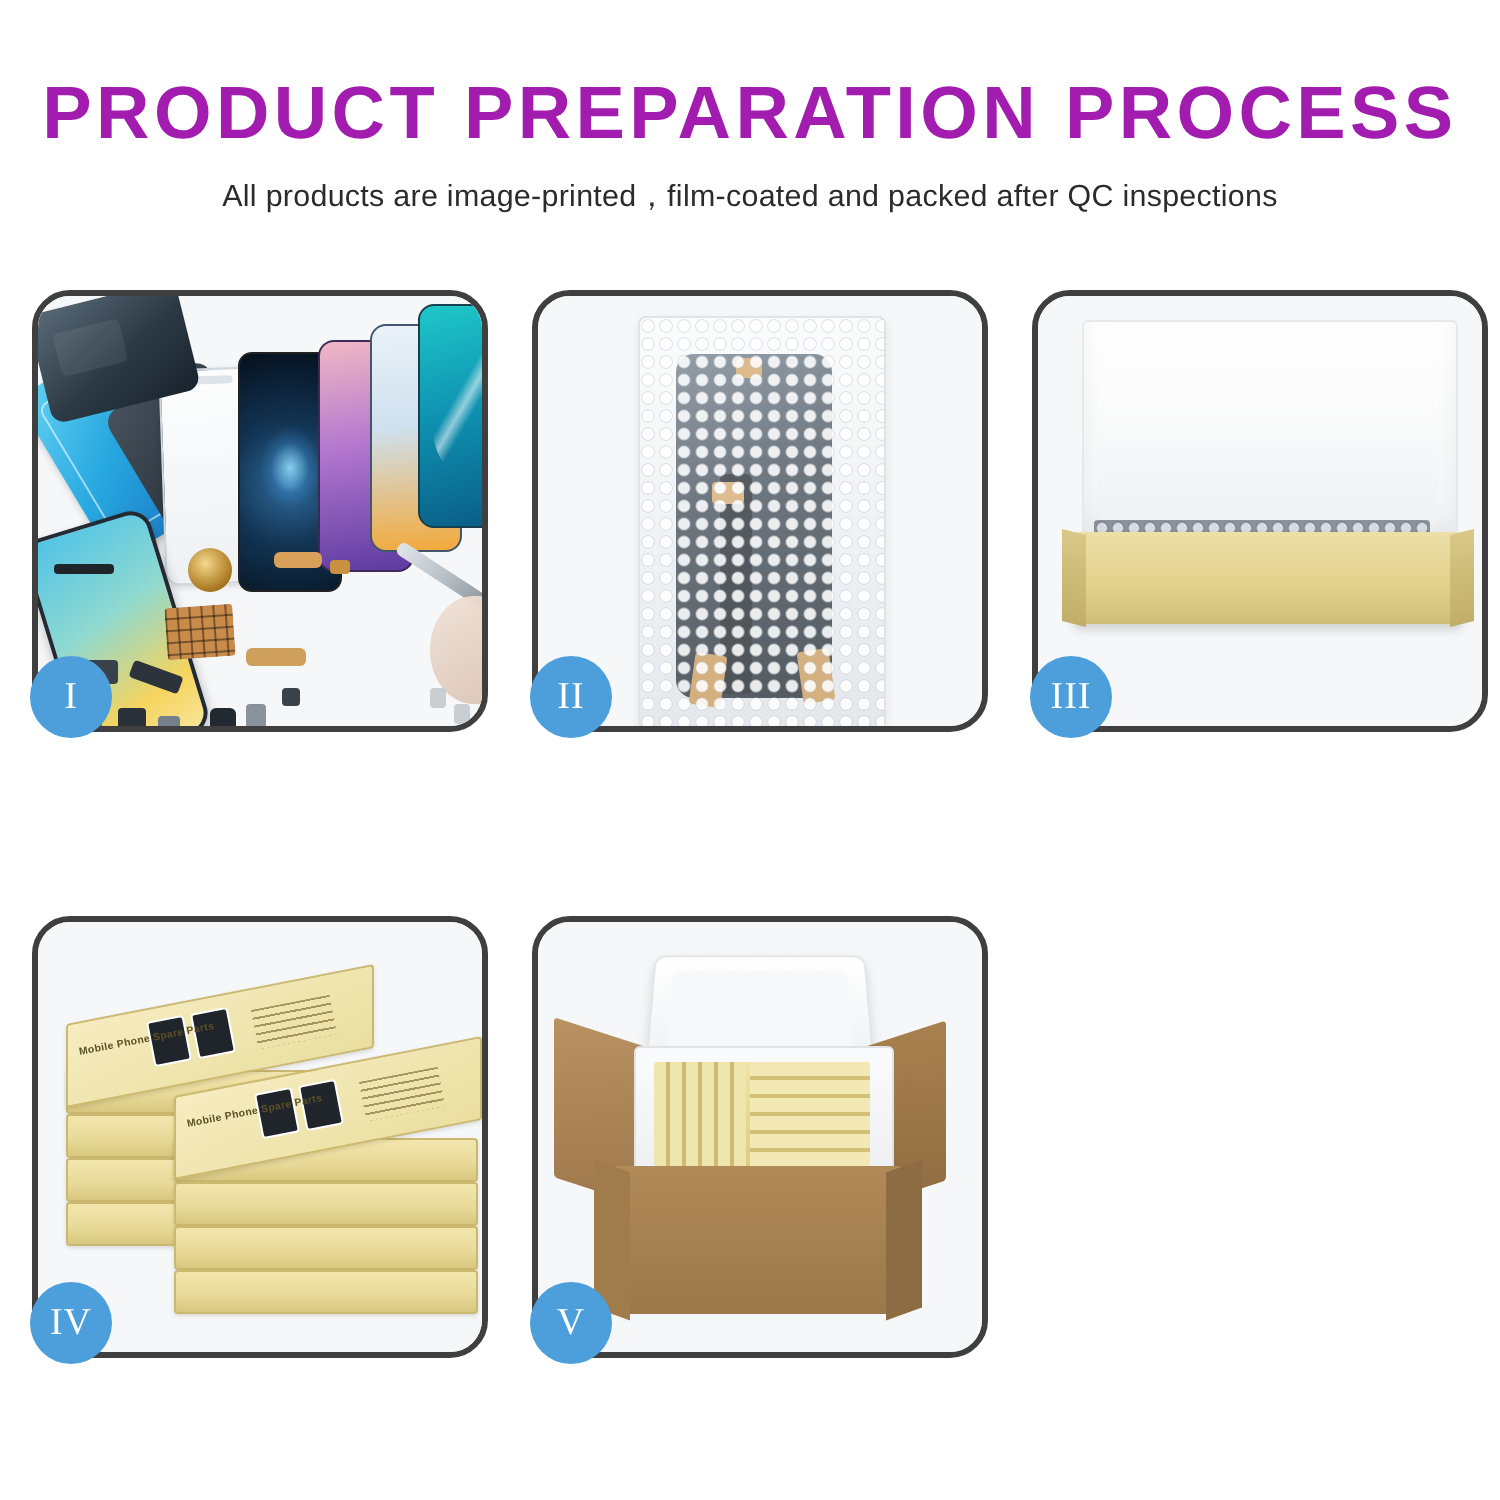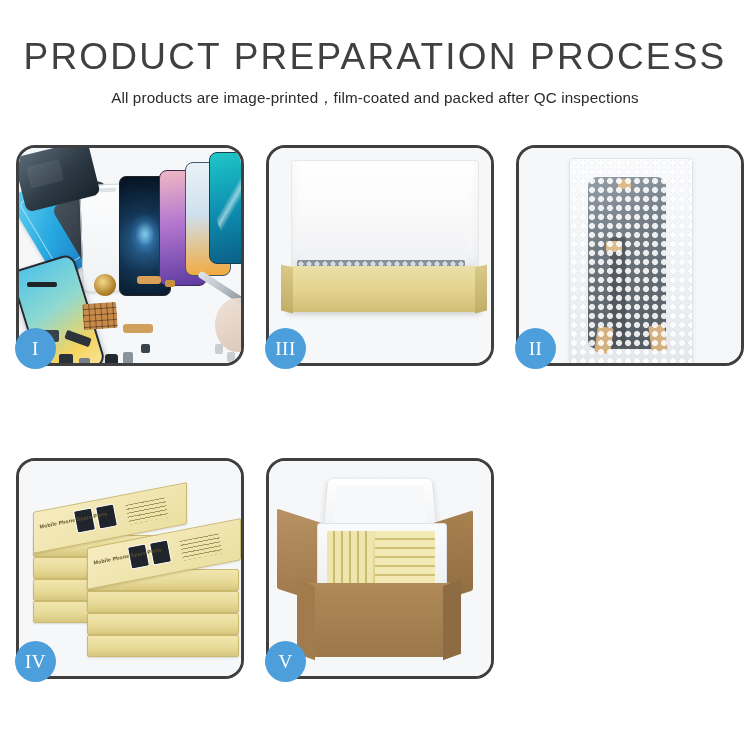--- a/index.html
+++ b/index.html
@@ -8,23 +8,23 @@
     background:#ffffff;
     font-family:"Liberation Sans", sans-serif;
     overflow:hidden;
   }
   .page{position:relative;width:750px;height:750px;}
 
   
   .header{padding-top:38px;text-align:center;}
   .title{
     font-size:37px;
-    font-weight:400;
+    font-weight:700;
     letter-spacing:2.2px;
-    color:#404040;
+    color:#a21caf;
     line-height:1.05;
     white-space:nowrap;
   }
   .subtitle{
     margin-top:11px;
     font-size:15.2px;
     color:#2b2b2b;
     letter-spacing:.15px;
     white-space:nowrap;
   }
@@ -420,42 +420,42 @@
         <div class="screwdriver"></div>
         <div class="hand"></div>
         <div class="screw s1"></div>
         <div class="screw s2"></div>
       </div>
       <div class="badge">I</div>
     </div>
 
     <div class="panel">
       <div class="panel-inner">
-        <div class="box3-lid"></div>
-        <div class="box3-foam"></div>
-        <div class="box3-wrap"></div>
-        <div class="box3-body"></div>
-      </div>
-      <div class="badge">III</div>
-    </div>
-
-    <div class="panel">
-      <div class="panel-inner">
         <div class="bubble-bag">
           <div class="bubble-phone">
             <div class="bp-strip"></div>
             <div class="bp-tape1"></div>
             <div class="bp-tape2"></div>
             <div class="bp-tape3"></div>
             <div class="bp-tape4"></div>
           </div>
           <div class="bubbles"></div>
         </div>
       </div>
       <div class="badge">II</div>
+    </div>
+
+    <div class="panel">
+      <div class="panel-inner">
+        <div class="box3-lid"></div>
+        <div class="box3-foam"></div>
+        <div class="box3-wrap"></div>
+        <div class="box3-body"></div>
+      </div>
+      <div class="badge">III</div>
     </div>
 
     <div class="panel">
       <div class="panel-inner">
         <div class="stack">
           <div class="sbox sb-l4"></div>
           <div class="sbox sb-l3"></div>
           <div class="sbox sb-l2"></div>
           <div class="sbox sb-l1"></div>
           <div class="sbox sb-r4"></div>

